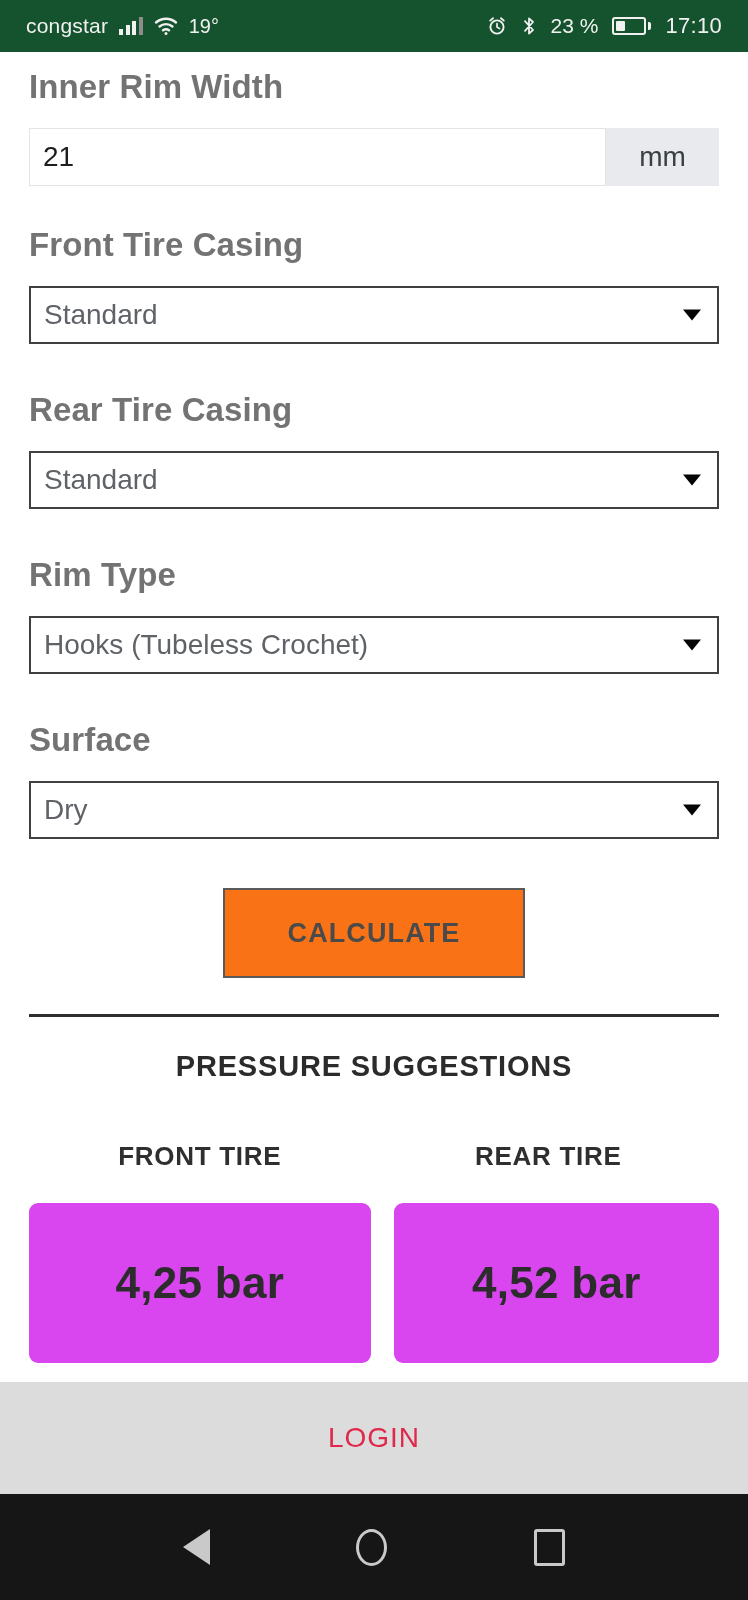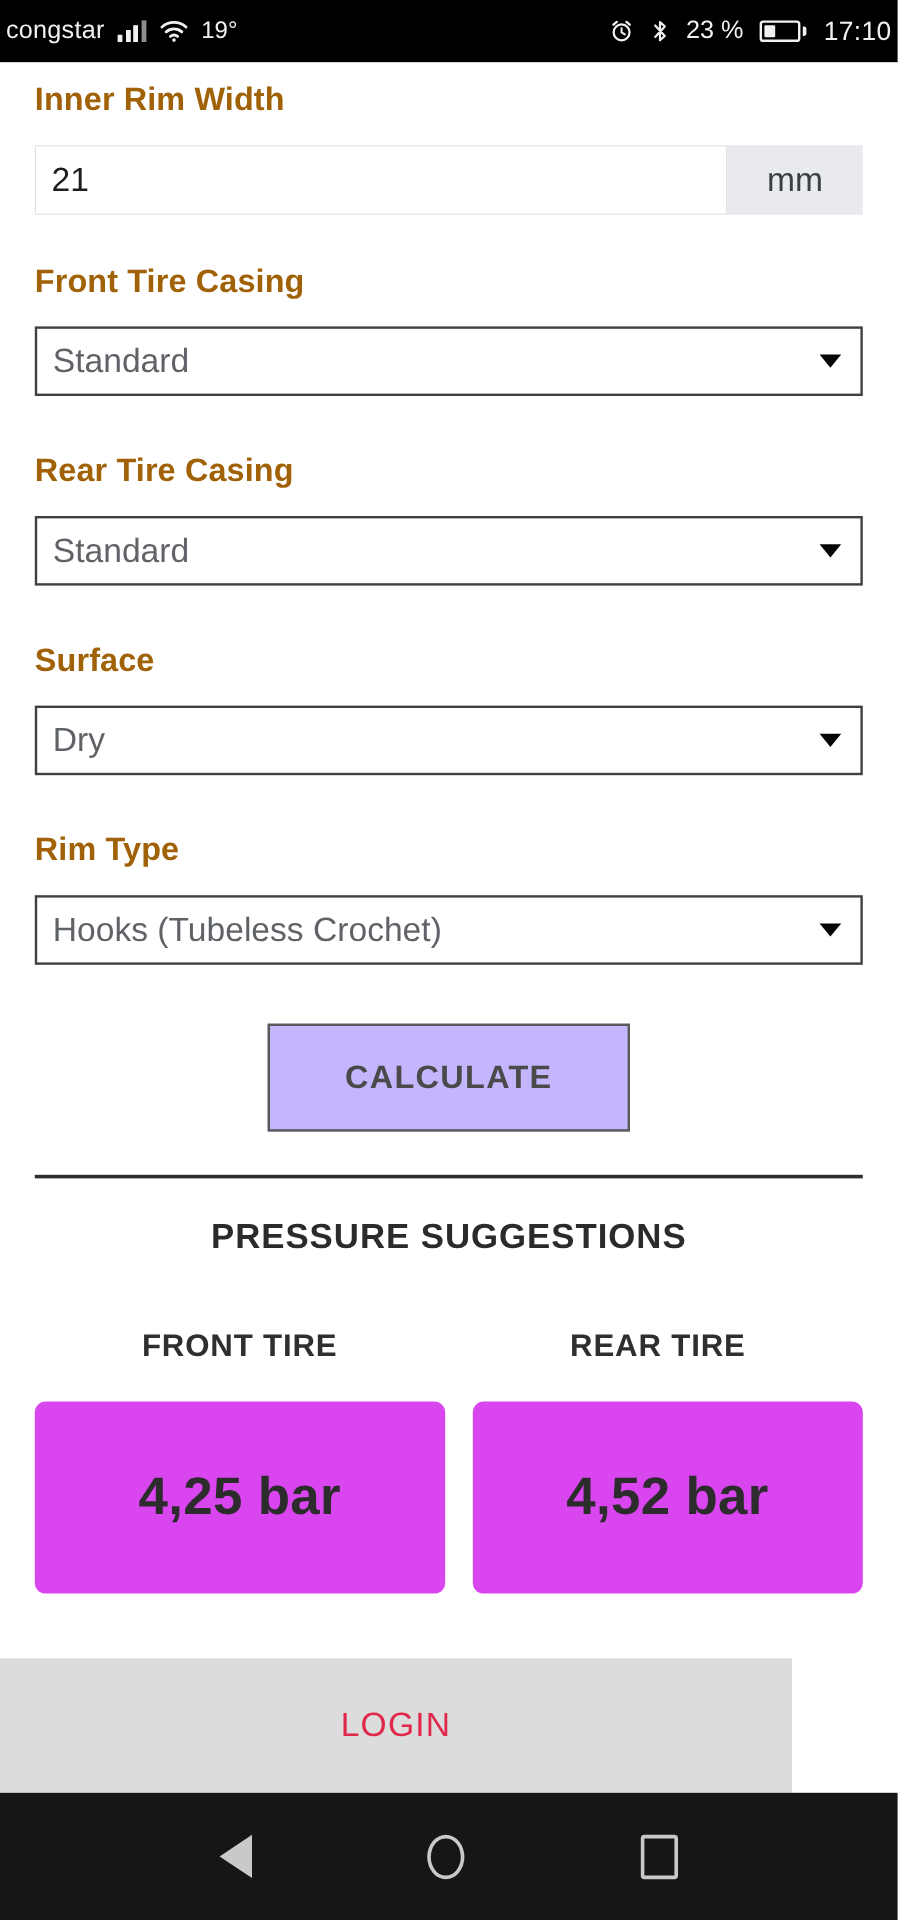--- a/index.html
+++ b/index.html
@@ -7,23 +7,23 @@
   body {
     font-family:"Liberation Sans", sans-serif;
     background:#ffffff;
     position:relative;
     overflow:hidden;
   }
 
   
   .statusbar{
     position:absolute; top:0; left:0; width:748px; height:52px;
-    background:#000000; color:#f1f1f1;
+    background:#14532d; color:#f1f1f1;
     display:flex; align-items:center; justify-content:space-between;
-    padding:0 5px;
+    padding:0 26px;
     font-size:21px;
   }
   .sb-left{ display:flex; align-items:center; gap:11px; }
   .sb-right{ display:flex; align-items:center; gap:14px; }
   .carrier{ font-size:21px; letter-spacing:.2px; }
   .temp{ font-size:20px; }
   .clock{ font-size:22px; letter-spacing:.3px; }
   .pct{ font-size:21px; }
 
   .ico{ display:inline-block; line-height:0; }
@@ -46,21 +46,21 @@
   .batt-cap{ width:3px; height:8px; background:#f1f1f1; border-radius:0 2px 2px 0; }
 
   
   .content{
     position:absolute; top:52px; left:0; width:748px; height:1330px;
     background:#fff;
     padding:0 29px;
   }
 
   .field-label{
-    font-size:27px; font-weight:700; color:#a16207;
+    font-size:33px; font-weight:700; color:#737373;
     letter-spacing:.1px;
   }
 
   .input-row{ display:flex; align-items:stretch; }
   .text-input{
     flex:1 1 auto;
     height:58px;
     border:1px solid #e2e3e5;
     background:#fff;
     display:flex; align-items:center;
@@ -88,21 +88,21 @@
     width:0; height:0;
     border-left:9px solid transparent;
     border-right:9px solid transparent;
     border-top:11px solid #050505;
   }
 
   .calc-wrap{ display:flex; justify-content:center; }
   .calc-btn{
     width:302px; height:90px;
     border:2px solid #5a5a5a;
-    background:#c4b5fd;
+    background:#f97316;
     display:flex; align-items:center; justify-content:center;
     font-size:27px; font-weight:700; color:#4a4a4a;
     letter-spacing:1.1px;
   }
 
   .divider{ height:3px; background:#2f2f2f; }
 
   .section-title{
     text-align:center;
     font-size:29px; font-weight:700; color:#2b2b2b;
@@ -121,21 +121,21 @@
     background:#d946ef;
     border-radius:9px;
     height:160px;
     display:flex; align-items:center; justify-content:center;
     font-size:44px; font-weight:700; color:#2c2c2c;
     letter-spacing:.3px;
   }
 
   
   .loginbar{
-    position:absolute; left:0; top:1382px; width:660px; height:112px;
+    position:absolute; left:0; top:1382px; width:748px; height:112px;
     background:#dcdcdc;
     display:flex; align-items:center; justify-content:center;
   }
   .login-link{
     font-size:28px; color:#e0284a; letter-spacing:1px;
   }
 
   
   .navbar{
     position:absolute; left:0; top:1494px; width:748px; height:106px;
@@ -224,31 +224,31 @@
 
   <div style="margin-top:47px;">
     <div class="field-label">Rear Tire Casing</div>
     <div class="select" style="margin-top:22px;">
       <span>Standard</span>
       <span class="caret"></span>
     </div>
   </div>
 
   <div style="margin-top:47px;">
+    <div class="field-label">Rim Type</div>
+    <div class="select" style="margin-top:22px;">
+      <span>Hooks (Tubeless Crochet)</span>
+      <span class="caret"></span>
+    </div>
+  </div>
+
+  <div style="margin-top:47px;">
     <div class="field-label">Surface</div>
     <div class="select" style="margin-top:22px;">
       <span>Dry</span>
-      <span class="caret"></span>
-    </div>
-  </div>
-
-  <div style="margin-top:47px;">
-    <div class="field-label">Rim Type</div>
-    <div class="select" style="margin-top:22px;">
-      <span>Hooks (Tubeless Crochet)</span>
       <span class="caret"></span>
     </div>
   </div>
 
   <div class="calc-wrap" style="margin-top:49px;">
     <div class="calc-btn">CALCULATE</div>
   </div>
 
   <div class="divider" style="margin-top:36px;"></div>
 

